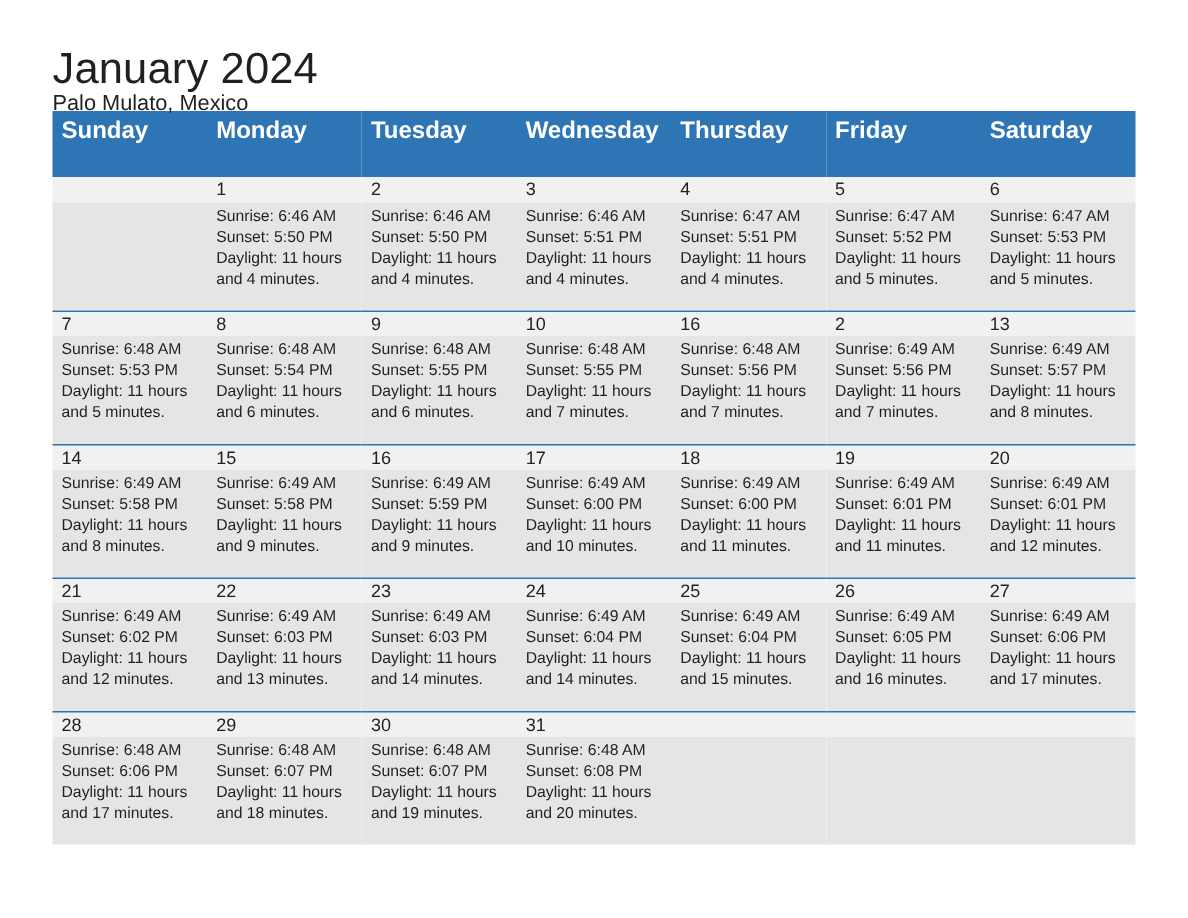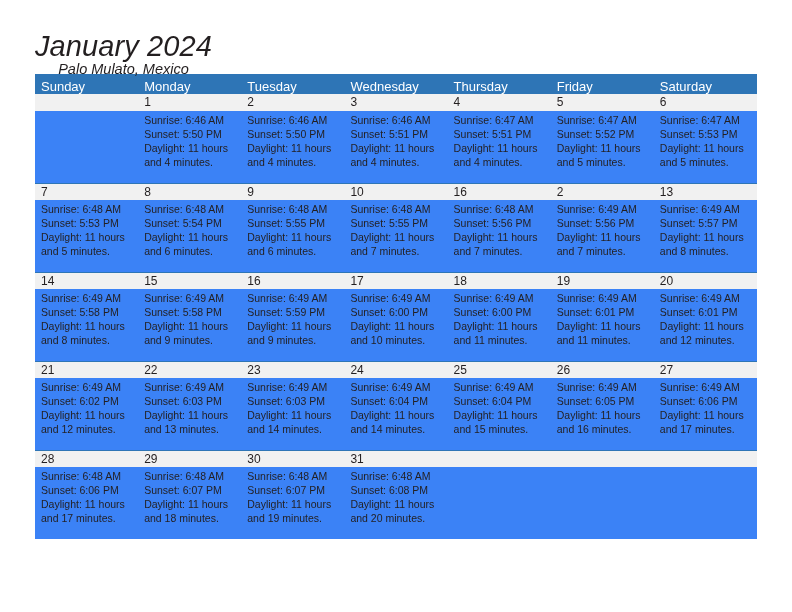--- a/index.html
+++ b/index.html
@@ -61,23 +61,22 @@
     position: absolute;
     left: 28px;
     top: 20px;
     font-size: 21px;
     color: #1f7ac6;
     letter-spacing: -0.2px;
     font-family: "Liberation Sans", sans-serif;
   }
 
   .title-block {
-    text-align: center;
+    text-align: left;
     padding-top: 0;
-    font-style: italic;
   }
   .cal-title {
     font-size: 29px;
     font-weight: normal;
     color: #231f20;
     line-height: 1.12;
     margin: 0;
     letter-spacing: 0.1px;
   }
   .cal-subtitle {
@@ -91,42 +90,42 @@
   .calendar {
     margin: 0 35px;
     width: 722px;
     border-collapse: collapse;
     table-layout: fixed;
   }
 
   .calendar th {
     background: #2e75b6;
     color: #ffffff;
-    font-size: 13px;
-    font-weight: normal;
+    font-size: 16px;
+    font-weight: bold;
     text-align: left;
-    padding: 5px 0 0 6px;
+    padding: 5px 0 21px 6px;
     height: 20px;
     border: none;
   }
 
   .daterow td {
     background: #f1f1f1;
     font-size: 12px;
     color: #231f20;
     padding: 2px 0 2px 6px;
     height: 17px;
     line-height: 1.05;
     vertical-align: top;
     border: none;
     border-top: 1px solid #2e75b6;
   }
 
   .inforow td {
-    background: #3b82f6;
+    background: #e5e5e5;
     font-size: 10.5px;
     color: #231f20;
     padding: 3px 4px 0 6px;
     height: 72px;
     line-height: 1.32;
     vertical-align: top;
     border: none;
   }
 
   .info-line { white-space: nowrap; display: block; }

